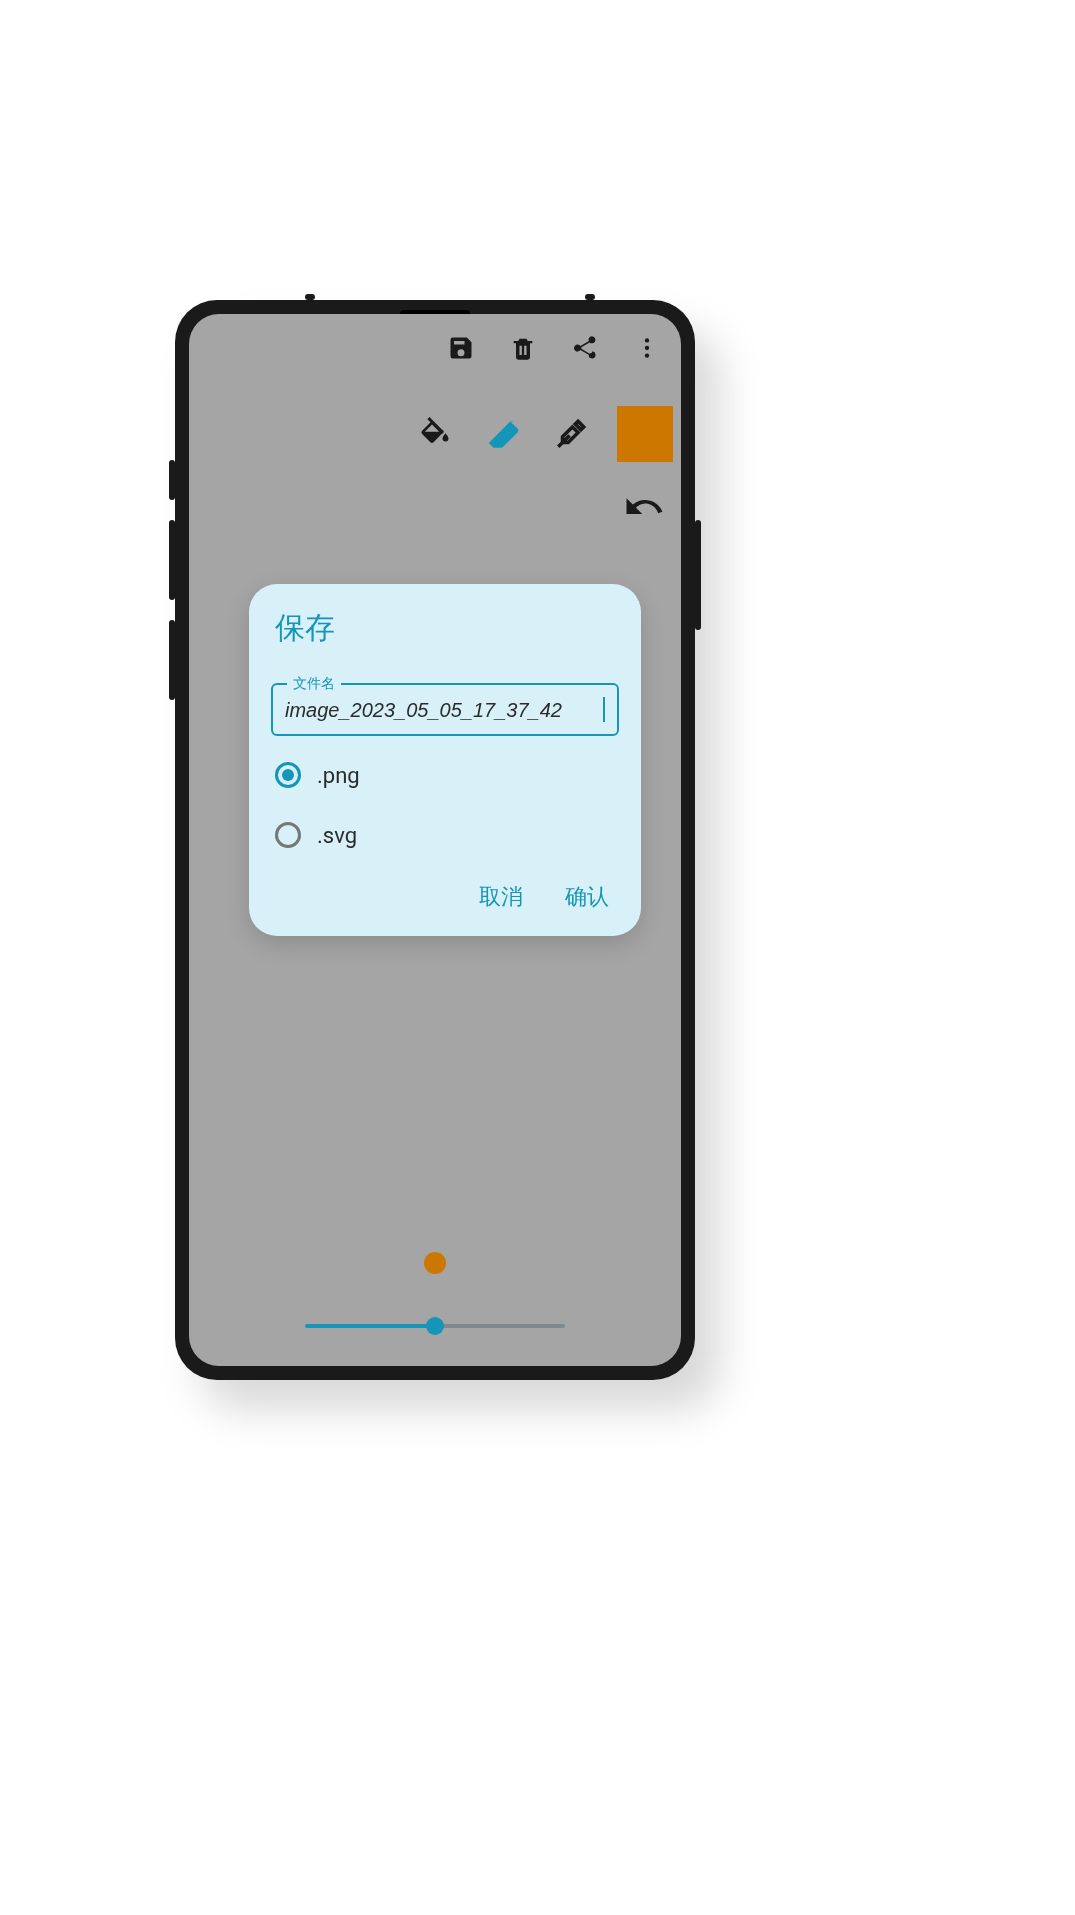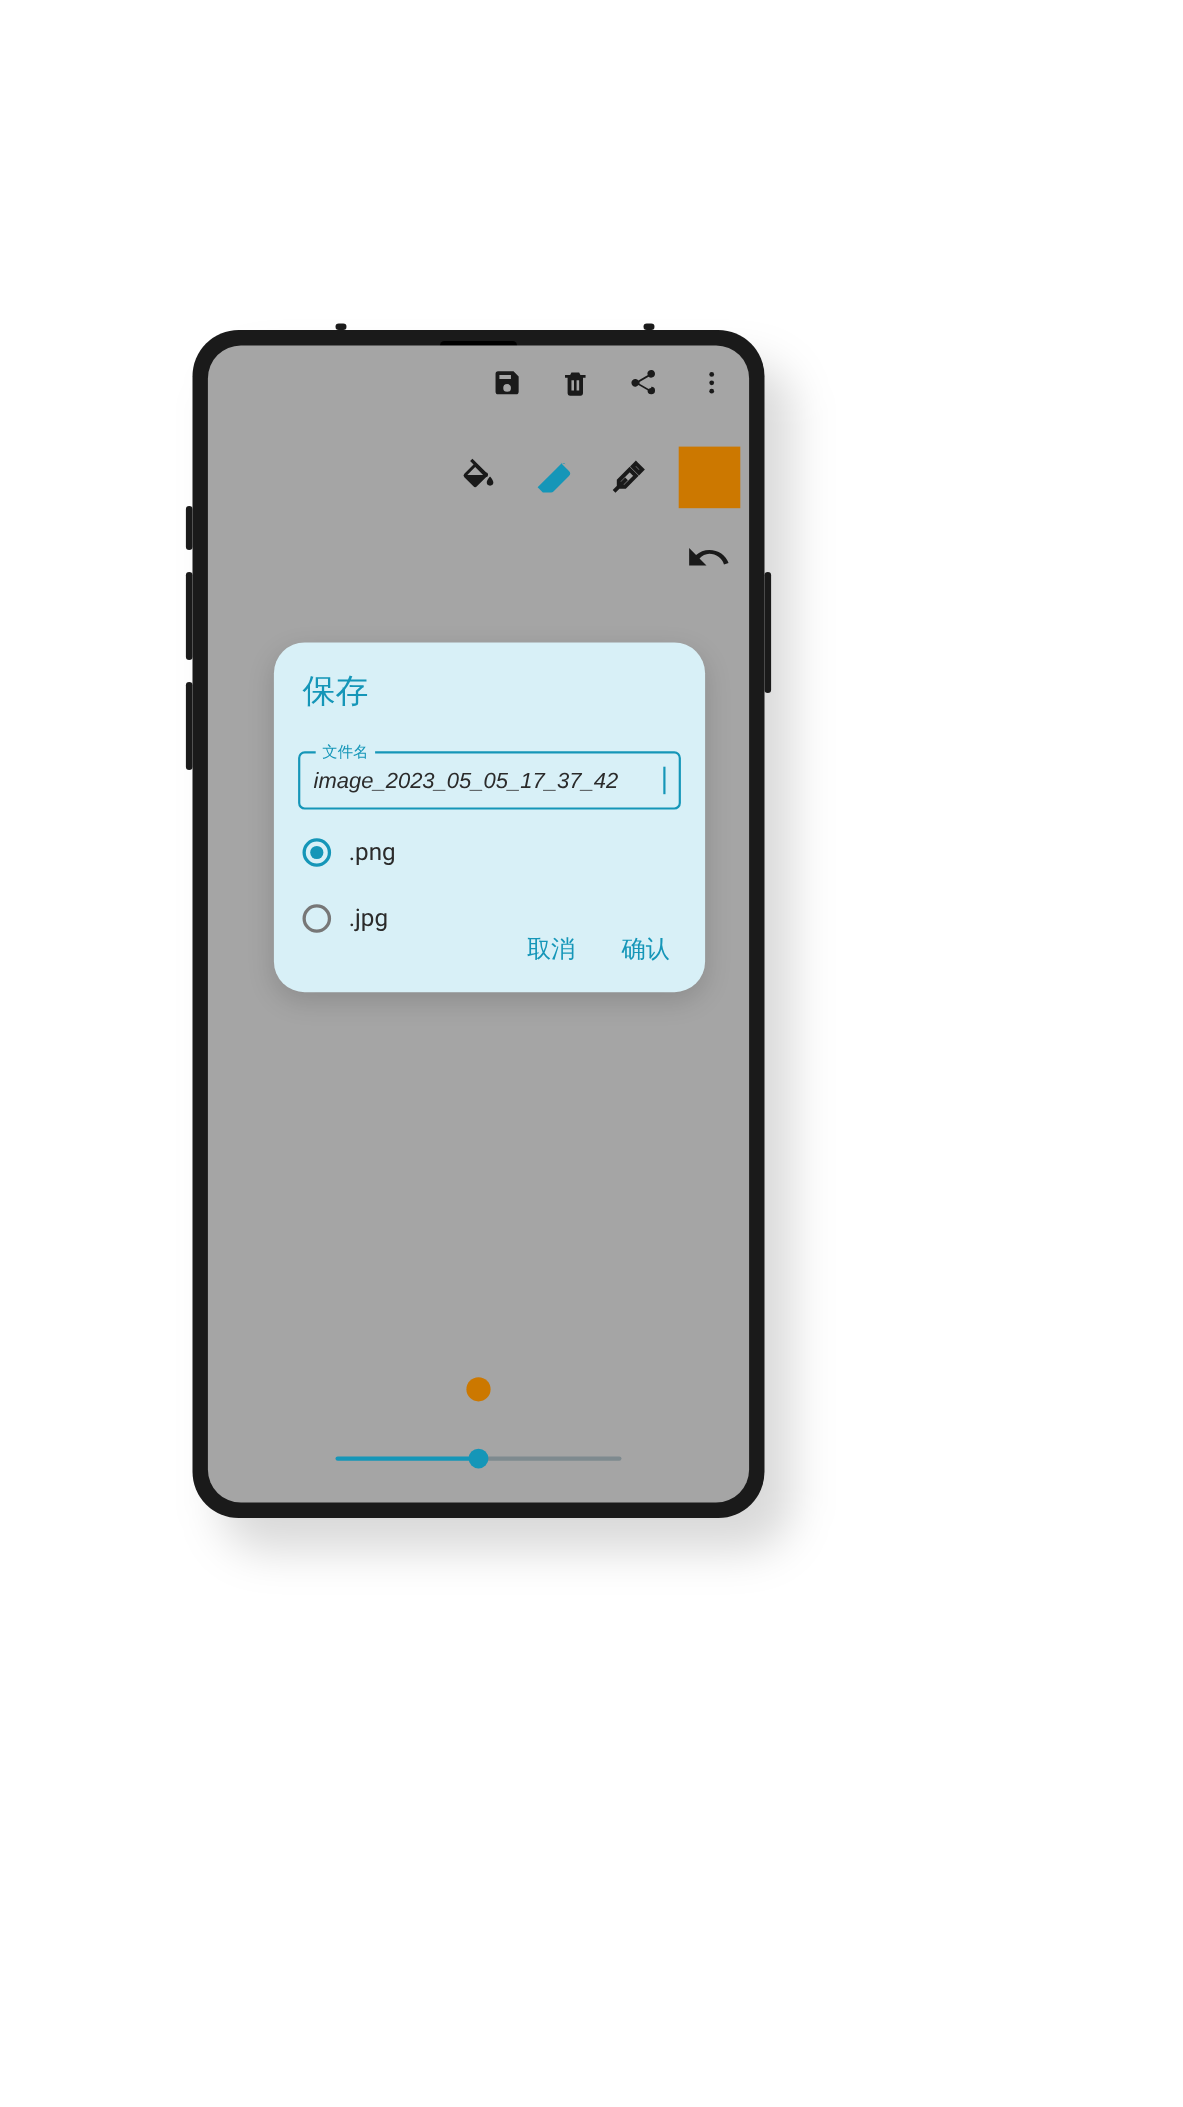--- a/index.html
+++ b/index.html
@@ -137,21 +137,21 @@
   }
   .field-cursor {
     position: absolute;
     right: 12px;
     top: 12px;
     bottom: 12px;
     width: 2px;
     background: #1596b8;
   }
 
-  .radio-list { display: flex; flex-direction: column; gap: 34px; padding-left: 4px; }
+  .radio-list { display: flex; flex-direction: column; gap: 34px; padding-left: 4px; margin-bottom: 34px;}
   .radio-item { display:flex; align-items:center; gap: 16px; }
   .radio-outer {
     width: 26px; height: 26px; border-radius: 50%;
     border: 3px solid #777;
     display:flex; align-items:center; justify-content:center;
   }
   .radio-item.selected .radio-outer { border-color: #1596b8; }
   .radio-inner {
     width: 12px; height: 12px; border-radius:50%; background:#1596b8; display:none;
   }
@@ -268,21 +268,21 @@
 
       <div class="radio-list">
         <div class="radio-item selected">
           <span class="radio-outer">
               <span class="radio-inner"></span>
             </span>
           <span class="radio-label">.png</span>
         </div>
         <div class="radio-item">
           <span class="radio-outer"></span>
-          <span class="radio-label">.jpg</span>
+          <span class="radio-label">.svg</span>
         </div>
       </div>
 
       <div class="dialog-actions">
         <button class="dlg-btn">取消</button>
         <button class="dlg-btn">确认</button>
       </div>
     </div>
 
     <div class="brush-dot" style="background: rgb(204, 120, 0);"></div>

